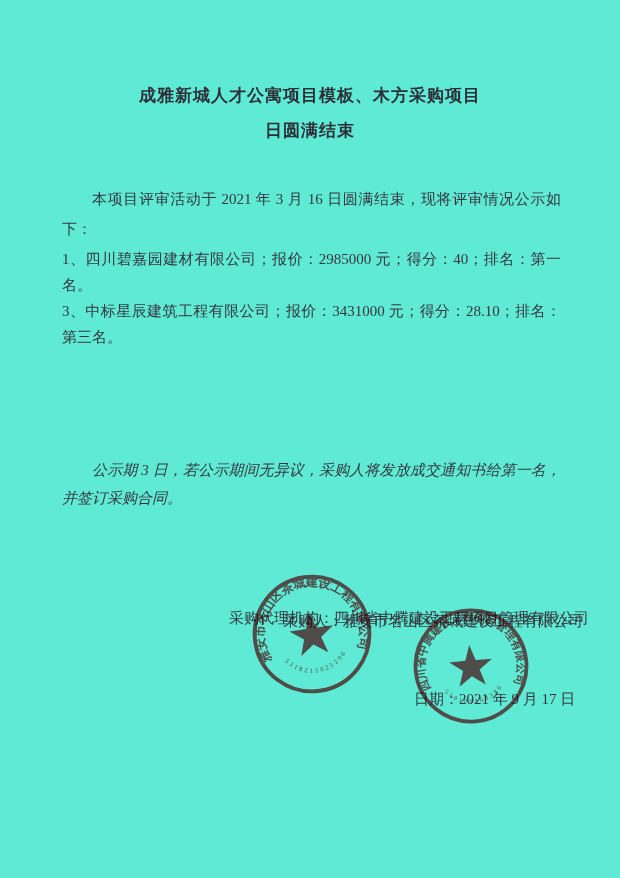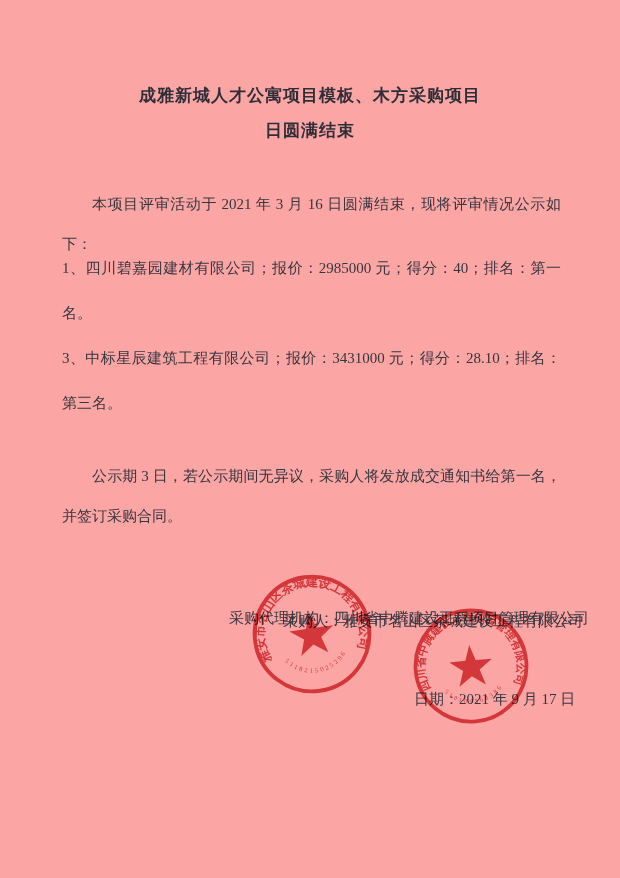--- a/index.html
+++ b/index.html
@@ -4,43 +4,43 @@
 <style>
   html, body { margin: 0; padding: 0; }
   body {
     width: 620px; height: 878px;
     background: #f4f4f6;
     font-family: "Liberation Serif", serif;
   }
   .page {
     position: relative;
     width: 620px; height: 878px;
-    background: #fca5a5;
+    background: #5eead4;
     overflow: hidden;
     color: #36363f;
   }
   .title {
     position: absolute; left: 0; width: 620px;
     text-align: center;
     font-size: 17px; font-weight: bold;
     color: #2e2e38; letter-spacing: 1px;
     margin: 0;
   }
   .title-1 { top: 84px; }
   .title-2 { top: 119px; }
   .para {
     position: absolute; left: 62px; width: 499px;
     font-size: 15px; margin: 0;
     text-align: justify;
     color: #36363f;
   }
-  .intro { top: 184px; line-height: 40px; text-indent: 2em; }
-  .items { top: 246px; line-height: 45px; }
+  .intro { top: 184px; line-height: 30px; text-indent: 2em; }
+  .items { top: 246px; line-height: 26px; }
   .items p { margin: 0; text-align: justify; }
-  .notice { top: 456px; line-height: 40px; text-indent: 2em; }
+  .notice { top: 456px; line-height: 28px; text-indent: 2em; font-style: italic; }
   .sigline {
     position: absolute; font-size: 15px; color: #36363f;
     white-space: nowrap;
   }
   .sig-purchaser { left: 283px; top: 592px; margin-top: 20px; }
   .sig-agency   { left: 229px; top: 609px; }
   .sig-date     { left: 414px; top: 690px; }
   .seal {
     position: absolute;
     mix-blend-mode: multiply;

